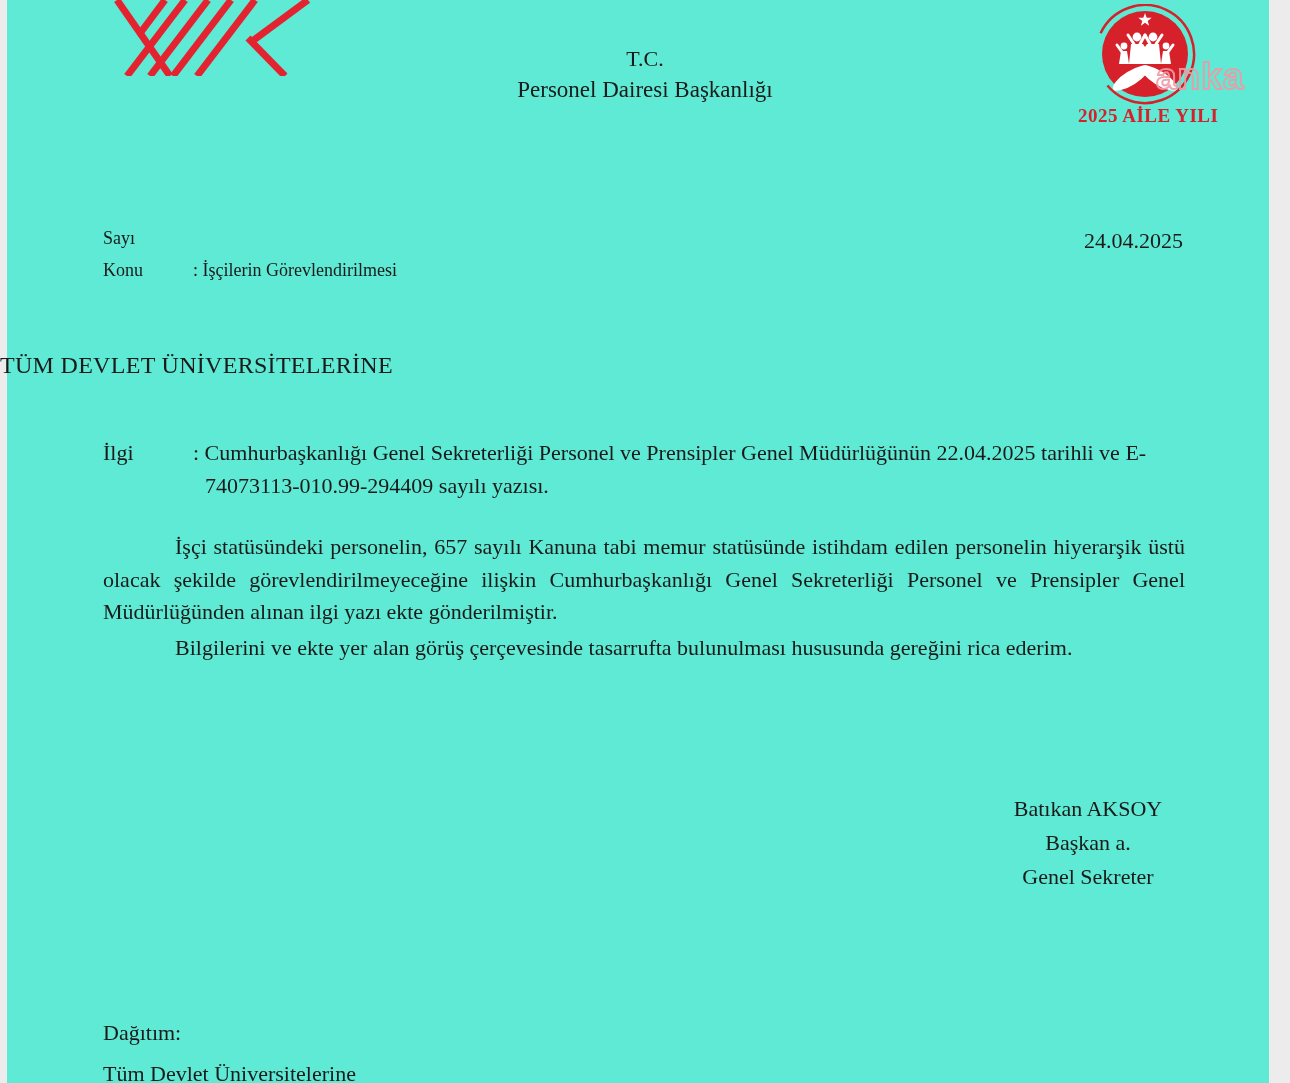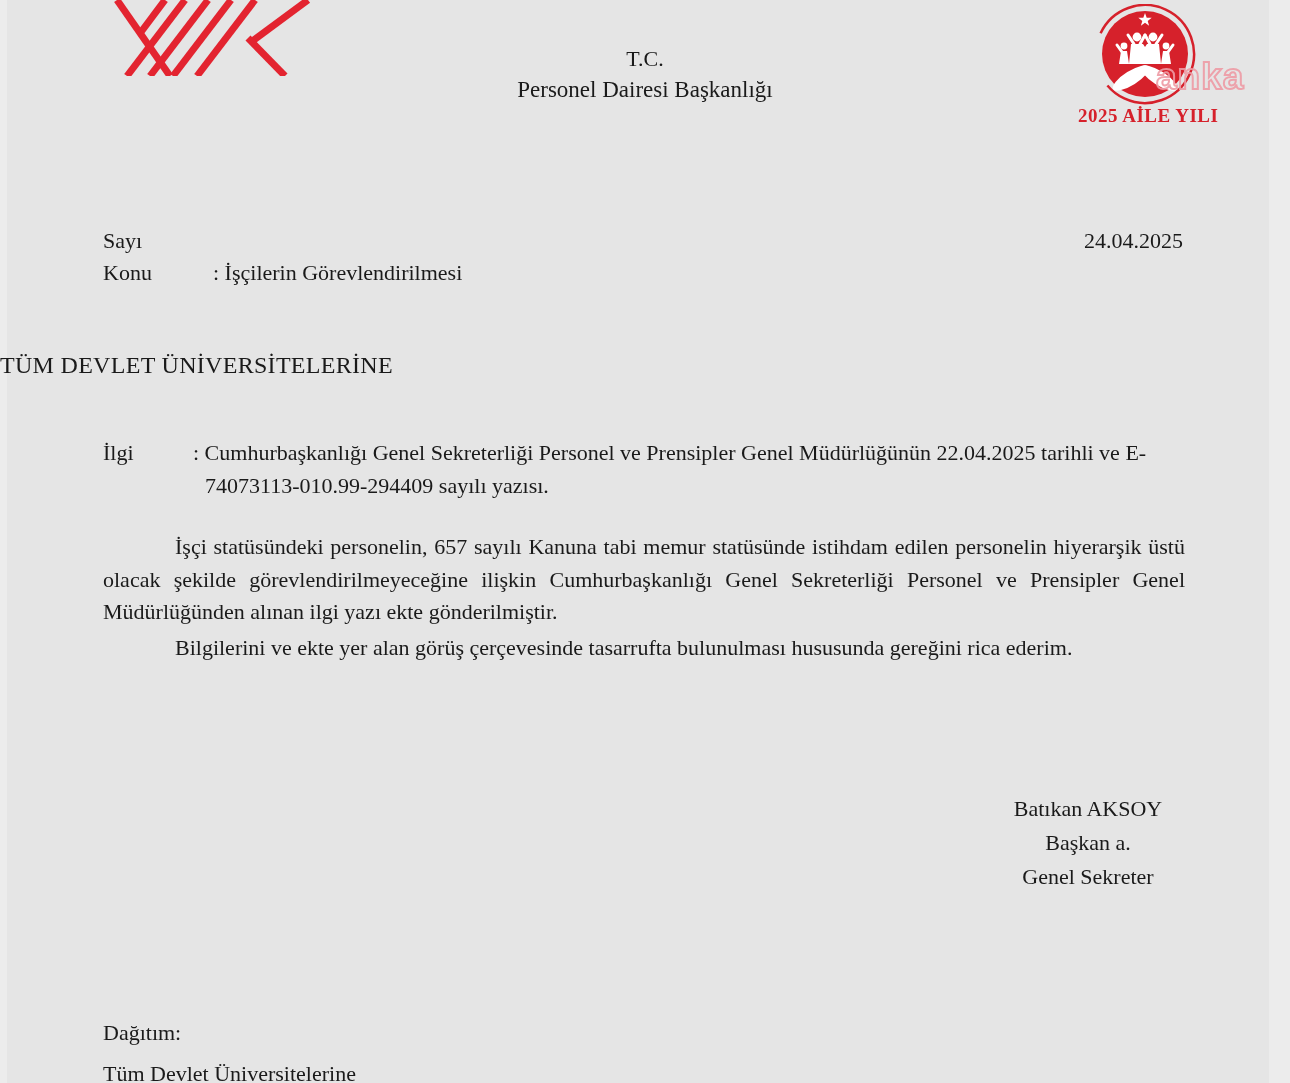--- a/index.html
+++ b/index.html
@@ -7,21 +7,21 @@
     --seal-red:#d6212b;
     --watermark-pink:#ee9ba5;
     --ink:#1a1a1a;
     --edge-gray:#ececec;
   }
   *{margin:0;padding:0;box-sizing:border-box;}
   html,body{background:#fff;}
   .page{
     position:relative;
     width:1290px;height:1083px;
-    background:#e5e5e5;
+    background:#5eead4;
     overflow:hidden;
     font-family:"Liberation Serif","DejaVu Serif",serif;
     color:var(--ink);
   }
   .edge-strip{position:absolute;top:0;height:100%;background:var(--edge-gray);}
   .edge-left{left:0;width:7px;}
   .edge-right{right:0;width:21px;}
 
   
   .yok-logo{position:absolute;left:95px;top:0;width:220px;height:76px;}
@@ -44,21 +44,21 @@
   .anka-watermark{
     position:absolute;left:78px;top:52px;
     font-family:"Liberation Sans","DejaVu Sans",sans-serif;
     font-weight:bold;font-size:37px;letter-spacing:1px;
     color:transparent;
     -webkit-text-stroke:2px var(--watermark-pink);
     opacity:.9;
   }
 
   
-  .meta-row{position:absolute;left:103px;display:flex;font-size:22px;gap:20px;}
+  .meta-row{position:absolute;left:103px;display:flex;font-size:18px;}
   .meta-label{width:90px;flex:none;}
   .row-sayi{top:228px;}
   .row-konu{top:260px;}
   .doc-date{position:absolute;top:228px;right:107px;font-size:22px;}
 
   
   .recipient{
     position:absolute;left:0;top:352px;width:1290px;
     text-align:left;font-size:24px;letter-spacing:.3px;
   }

